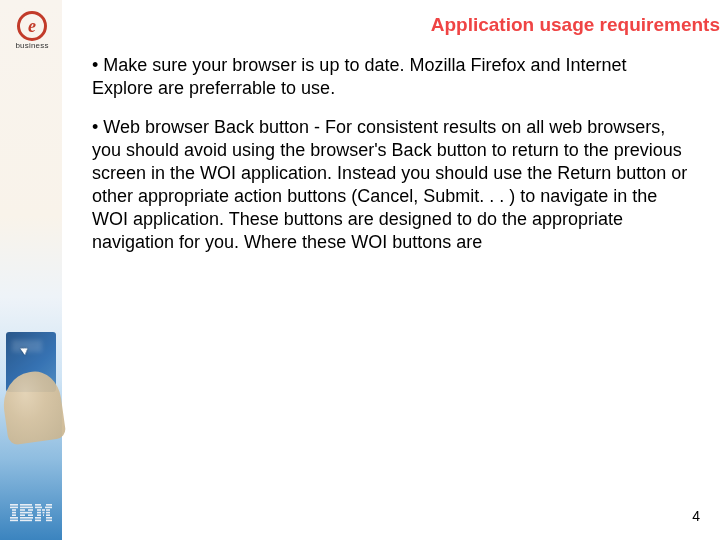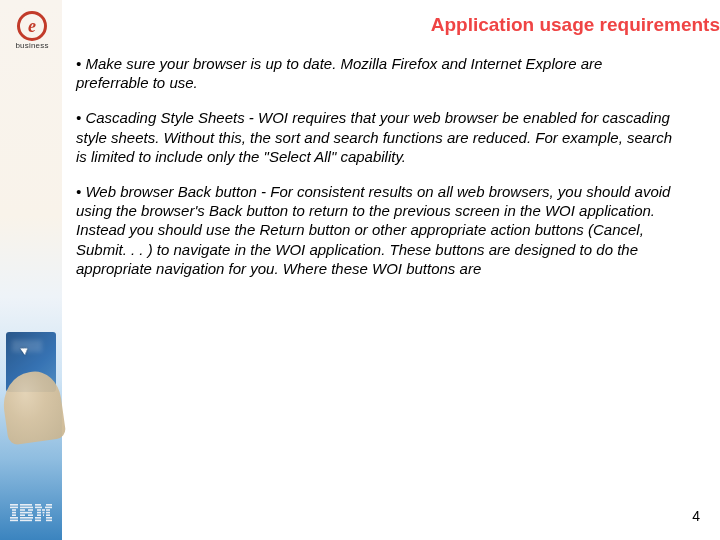--- a/index.html
+++ b/index.html
@@ -91,27 +91,26 @@
     position: absolute;
     left: 0; right: 0;
     top: 14px;
     text-align: right;
     color: #ef4444;
     font-weight: bold;
     font-size: 19px;
   }
   .content {
     position: absolute;
-    left: 76px;
+    left: 92px;
     top: 54px;
     width: 600px;
     color: #000;
-    font-size: 15px;
+    font-size: 18px;
     line-height: 1.28;
-    font-style: italic;
   }
   .content p {
     margin-bottom: 16px;
   }
   .page-num {
     position: absolute;
     right: 20px;
     bottom: 16px;
     font-size: 14px;
     color: #000;
@@ -170,18 +169,17 @@
             <rect x="36" y="15.6" width="6" height="1.6"></rect>
         </g>
       </svg>
     </div>
   </div>
 
   <div class="title">Application usage requirements</div>
 
   <div class="content">
     <p>• Make sure your browser is up to date. Mozilla Firefox and Internet Explore are preferrable to use.</p>
-    <p>• Cascading Style Sheets - WOI requires that your web browser be enabled for cascading style sheets. Without this, the sort and search functions are reduced. For example, search is limited to include only the "Select All" capability.</p>
     <p>• Web browser Back button - For consistent results on all web browsers, you should avoid using the browser's Back button to return to the previous screen in the WOI application. Instead you should use the Return button or other appropriate action buttons (Cancel, Submit. . . ) to navigate in the WOI application. These buttons are designed to do the appropriate navigation for you. Where these WOI buttons are</p>
   </div>
 
   <div class="page-num">4</div>
 </div>
 
 </body></html>

